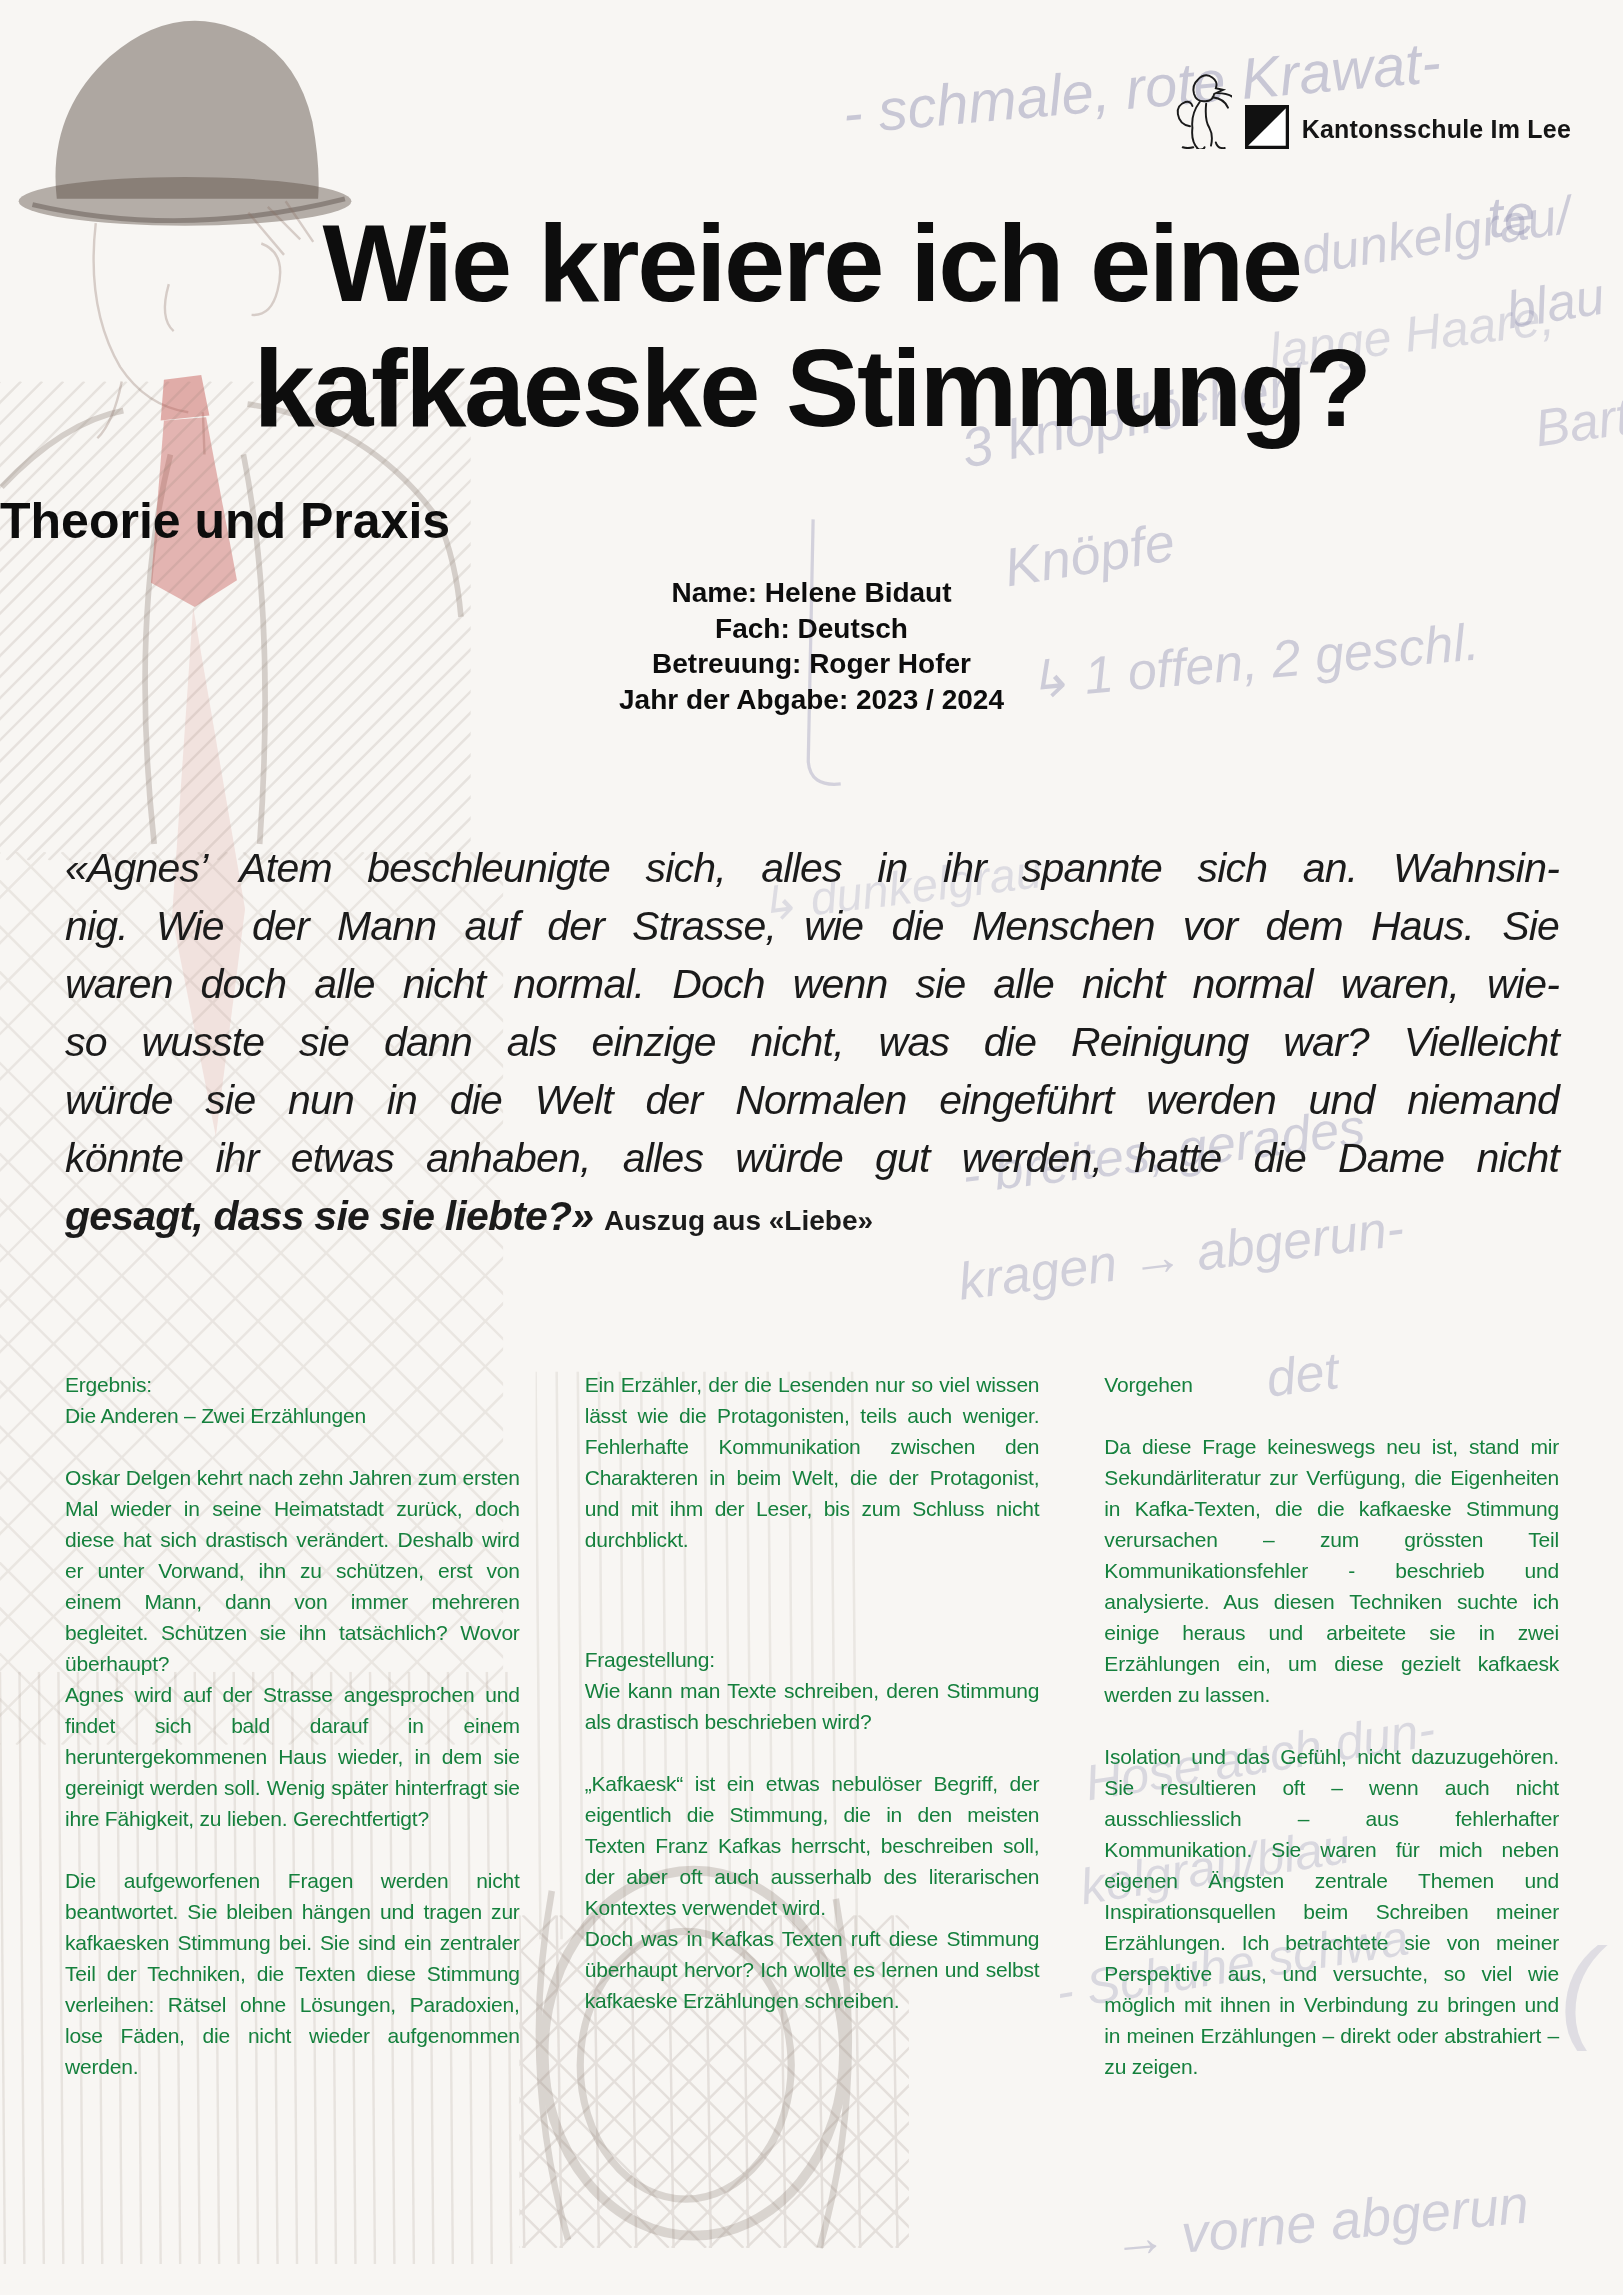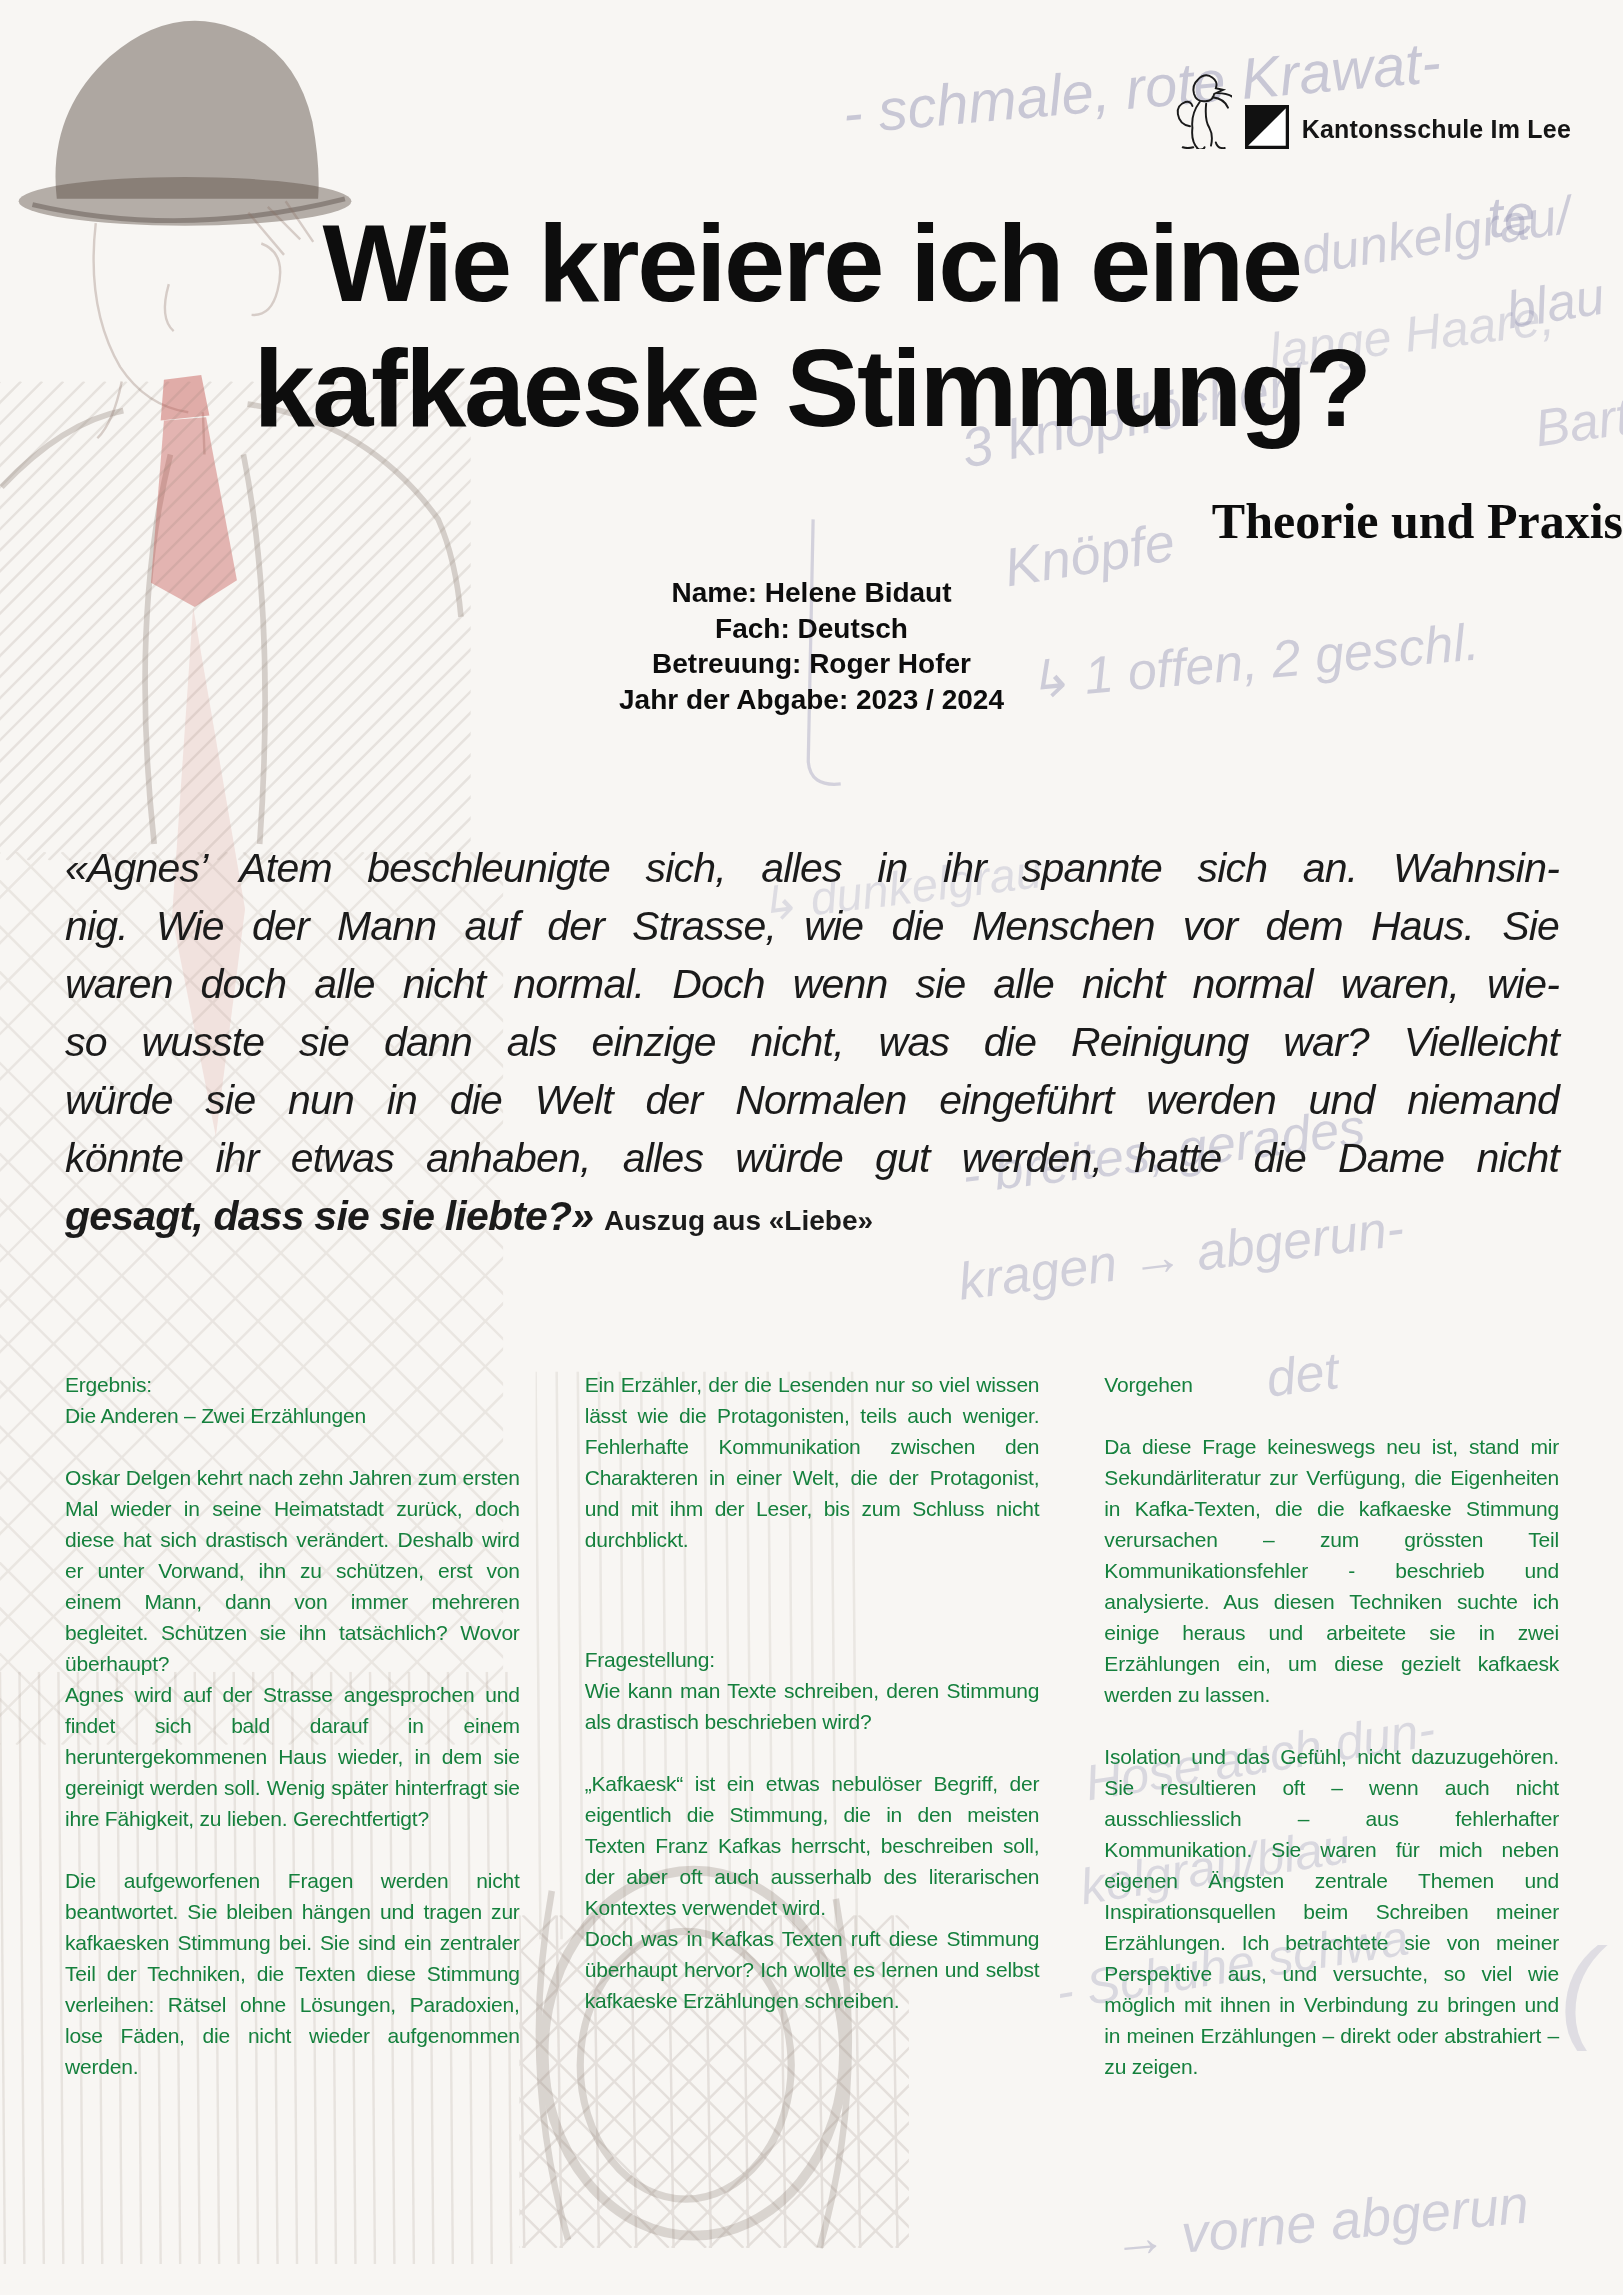--- a/index.html
+++ b/index.html
@@ -9,22 +9,22 @@
     font-family:"Liberation Sans","DejaVu Sans",sans-serif;color:#151515;
   }
   #sketch{position:absolute;left:0;top:0;width:1623px;height:2295px;}
   #annotations{position:absolute;left:0;top:0;width:1623px;height:2295px;pointer-events:none;}
   .ann{position:absolute;font-style:italic;white-space:nowrap;transform-origin:left top;
        font-family:"Liberation Sans",sans-serif;}
   .logo{position:absolute;top:68px;right:52px;display:flex;align-items:flex-end;gap:13px;}
   .logo-name{font-size:25px;font-weight:bold;letter-spacing:0.2px;padding-bottom:4.9px;}
   .title{position:absolute;top:200px;left:0;width:100%;margin:0;text-align:center;
          font-weight:bold;font-size:110px;line-height:1.14;letter-spacing:-2.4px;color:#0d0d0d;}
-  .subtitle{position:absolute;top:492px;left:0;width:100%;margin:0;text-align:right;
-         font-size:50px;font-weight:bold;color:#0d0d0d;font-family:Liberation Serif, serif;}
+  .subtitle{position:absolute;top:492px;left:0;width:100%;margin:0;text-align:left;
+         font-size:50px;font-weight:bold;color:#0d0d0d;}
   .meta{position:absolute;top:575px;left:0;width:100%;text-align:center;
         font-size:28px;font-weight:bold;line-height:1.27;color:#0d0d0d;}
   .quote{position:absolute;left:65px;top:839px;width:1494px;
          font-style:italic;font-size:41px;line-height:58px;letter-spacing:-0.8px;color:#1b1b1b;}
   .quote .jline{text-align:justify;text-align-last:justify;}
   .quote .lastline{text-align:left;font-weight:bold;}
   .attr{font-style:normal;font-size:28px;letter-spacing:0;}
   .columns{position:absolute;left:65px;top:1369px;width:1494px;display:flex;gap:65px;}
   .col{width:455px;font-size:21px;line-height:31px;letter-spacing:-0.2px;
        text-align:justify;hyphens:auto;color:#15803d;}
@@ -459,21 +459,21 @@
       <p class="lead">Ergebnis:</p>
       <p class="lead">Die Anderen – Zwei Erzählungen</p>
       <div class="blank"></div>
       <p>Oskar Delgen kehrt nach zehn Jahren zum ersten Mal wieder in seine Heimatstadt zurück, doch diese hat sich drastisch verändert. Deshalb wird er unter Vorwand, ihn zu schützen, erst von einem Mann, dann von immer mehreren begleitet. Schützen sie ihn tatsächlich? Wovor überhaupt?</p>
       <p>Agnes wird auf der Strasse angesprochen und findet sich bald darauf in einem heruntergekommenen Haus wieder, in dem sie gereinigt werden soll. Wenig später hinterfragt sie ihre Fähigkeit, zu lieben. Gerechtfertigt?</p>
       <div class="blank"></div>
       <p>Die aufgeworfenen Fragen werden nicht beantwortet. Sie bleiben hängen und tragen zur kafkaesken Stimmung bei. Sie sind ein zentraler Teil der Techniken, die Texten diese Stimmung verleihen: Rätsel ohne Lösungen, Paradoxien, lose Fäden, die nicht wieder aufgenommen werden.</p>
     </div>
 
     <div class="col">
-      <p>Ein Erzähler, der die Lesenden nur so viel wissen lässt wie die Protagonisten, teils auch weniger. Fehlerhafte Kommunikation zwischen den Charakteren in einer Welt, die der Protagonist, und mit ihm der Leser, bis zum Schluss nicht durchblickt.</p>
+      <p>Ein Erzähler, der die Lesenden nur so viel wissen lässt wie die Protagonisten, teils auch weniger. Fehlerhafte Kommunikation zwischen den Charakteren in beim Welt, die der Protagonist, und mit ihm der Leser, bis zum Schluss nicht durchblickt.</p>
       <div class="gap-lg"></div>
       <p class="lead">Fragestellung:</p>
       <p>Wie kann man Texte schreiben, deren Stimmung als drastisch beschrieben wird?</p>
       <div class="blank"></div>
       <p>„Kafkaesk“ ist ein etwas nebulöser Begriff, der eigentlich die Stimmung, die in den meisten Texten Franz Kafkas herrscht, beschreiben soll, der aber oft auch ausserhalb des literarischen Kontextes verwendet wird.</p>
       <p>Doch was in Kafkas Texten ruft diese Stimmung überhaupt hervor? Ich wollte es lernen und selbst kafkaeske Erzählungen schreiben.</p>
     </div>
 
     <div class="col">
       <p class="lead">Vorgehen</p>

